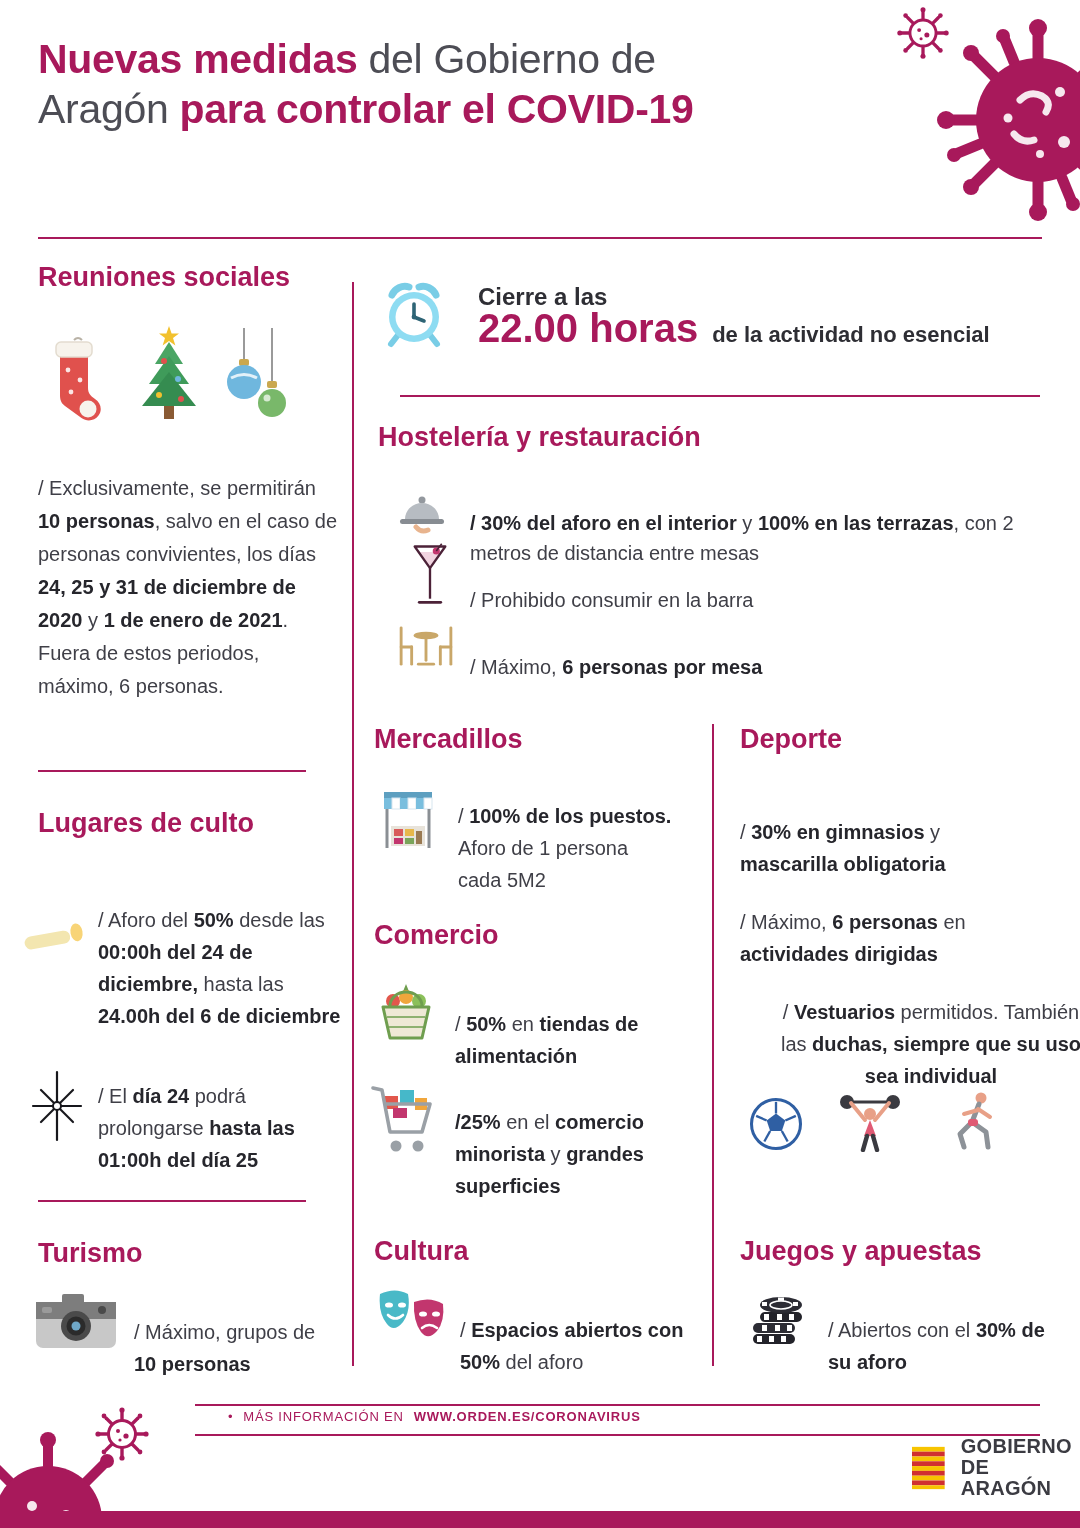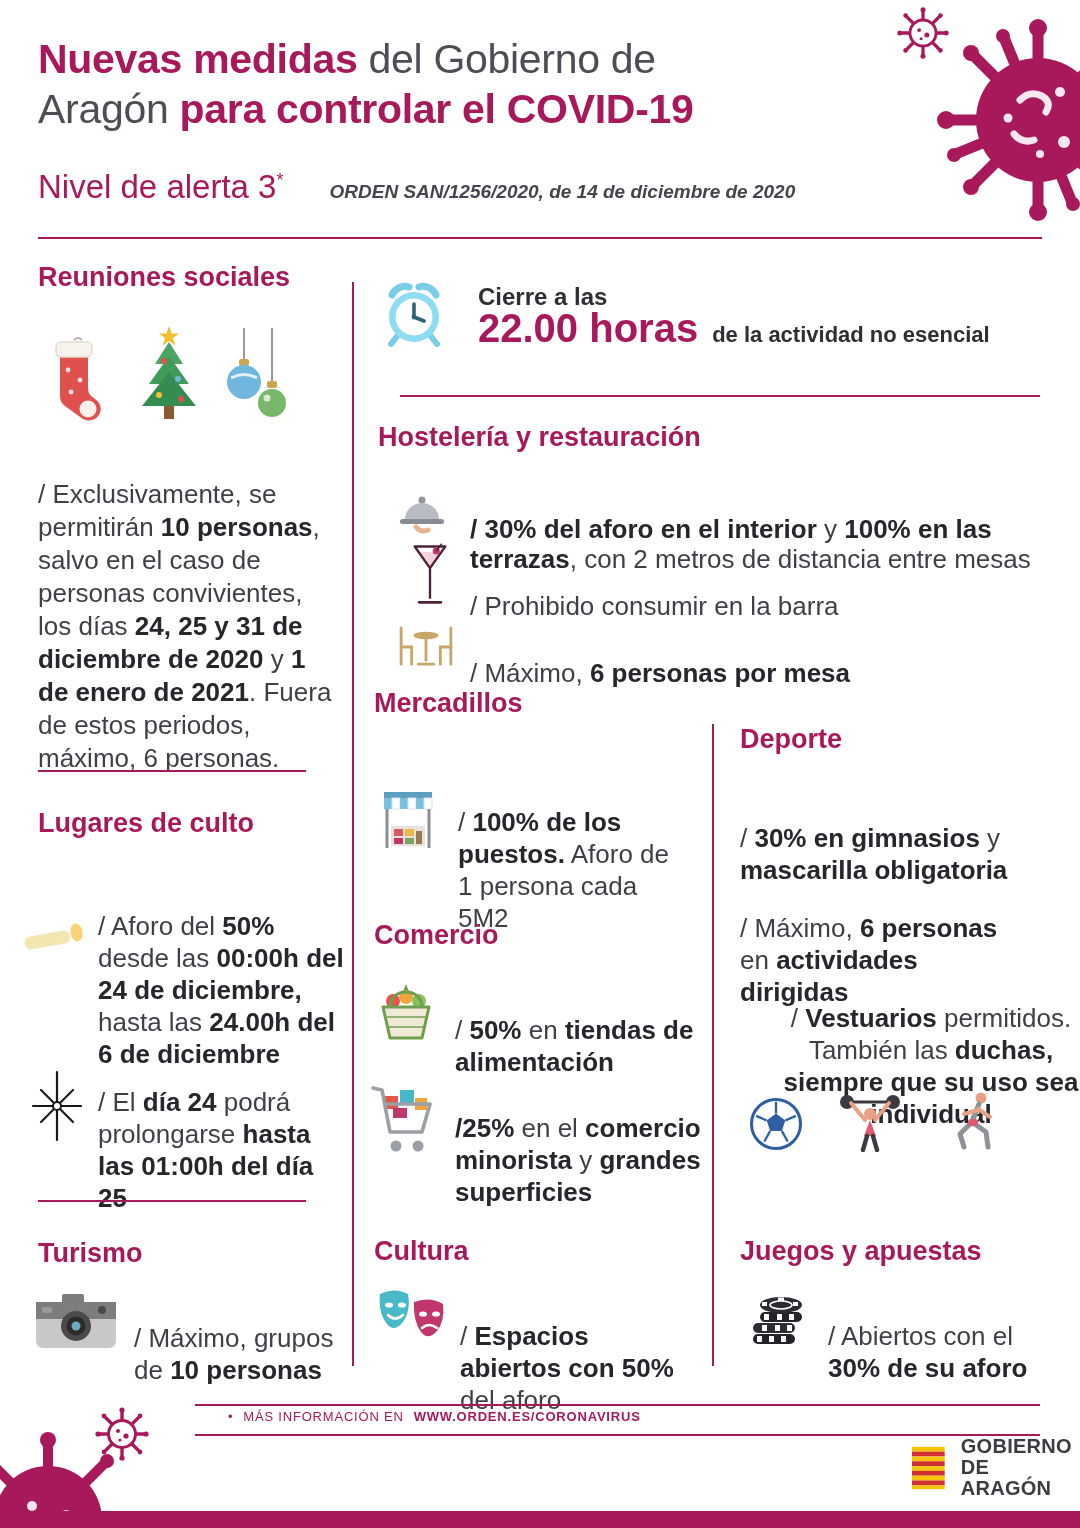--- a/index.html
+++ b/index.html
@@ -18,21 +18,21 @@
   
   #title{left:38px;top:34px;font-size:41px;line-height:50px;font-weight:400;color:#4d4d55;letter-spacing:-0.3px;}
   .t-accent{color:var(--accent);font-weight:700;}
   #alert-row{left:38px;top:168px;display:flex;align-items:baseline;}
   .alert{font-size:33px;color:var(--accent);font-weight:400;}
   .alert-sup{font-size:18px;color:var(--accent);position:relative;top:-12px;}
   .order{font-size:19px;font-style:italic;font-weight:700;color:#45454d;margin-left:46px;}
   #header-rule{left:38px;top:237px;width:1004px;height:2px;background:var(--accent);}
   
   .sec-h{font-size:27px;font-weight:700;color:var(--accent);}
-  .body-t{font-size:26px;line-height:32px;color:var(--text);}
+  .body-t{font-size:20px;line-height:32px;color:var(--text);}
   .body-t b{color:var(--text-strong);}
   .hr{height:2px;background:var(--accent);}
   .vr{width:2px;background:var(--accent);}
   
   #closing-intro{left:478px;top:283px;font-size:24px;font-weight:700;color:#2e2e34;}
   #closing-time-row{left:478px;top:306px;display:flex;align-items:baseline;gap:14px;}
   .closing-time{font-size:40px;font-weight:700;color:var(--accent);}
   .closing-detail{font-size:22px;font-weight:700;color:#2e2e34;}
   
   #social-head{left:38px;top:262px;}
@@ -53,21 +53,21 @@
   #vline-1{left:352px;top:282px;height:1084px;}
   #icon-clock{left:380px;top:278px;width:68px;height:72px;}
   #rule-closing{left:400px;top:395px;width:640px;}
   #hosp-head{left:378px;top:422px;}
   #icon-cloche{left:398px;top:492px;width:48px;height:42px;}
   #hosp-item1{left:470px;top:488px;width:572px;line-height:30px;}
   #icon-cocktail{left:412px;top:540px;width:36px;height:76px;}
   #hosp-item2{left:470px;top:564px;width:420px;}
   #icon-table{left:396px;top:624px;width:60px;height:44px;}
   #hosp-item3{left:470px;top:631px;width:420px;}
-  #markets-head{left:374px;top:688px;text-align:center;}
+  #markets-head{left:374px;top:724px;text-align:center;}
   #icon-stall{left:382px;top:788px;width:52px;height:64px;}
   #markets-item1{left:458px;top:780px;width:218px;}
   #retail-head{left:374px;top:920px;}
   #icon-basket{left:376px;top:982px;width:60px;height:60px;}
   #retail-item1{left:455px;top:988px;width:245px;}
   #icon-cart{left:370px;top:1080px;width:64px;height:84px;}
   #retail-item2{left:455px;top:1086px;width:248px;}
   #culture-head{left:374px;top:1236px;}
   #icon-masks{left:376px;top:1288px;width:72px;height:60px;}
   #culture-item1{left:460px;top:1294px;width:228px;}
@@ -99,25 +99,20 @@
 </style>
 </head>
 <body>
 
 <div class="page">
 
   <div class="abs" id="title">
     <span class="t-accent">Nuevas medidas</span><span> del Gobierno de</span><br>
     <span>Aragón </span><span class="t-accent">para controlar el COVID-19</span>
   </div>
-  <div class="abs" id="alert-row">
-    <span class="alert">Nivel de alerta 3</span>
-    <span class="alert-sup">*</span>
-    <span class="order">ORDEN SAN/1256/2020, de 14 de diciembre de 2020</span>
-  </div>
   <div class="abs hr" id="header-rule"></div>
 
   <span class="abs" id="virus-small-tr">
     <svg viewBox="-30 -30 60 60" width="100%" height="100%">
       <g stroke="#a8195b" stroke-width="3.4" stroke-linecap="round">
         <line x1="0" y1="-14" x2="0" y2="-22"></line>
           <line x1="0" y1="14" x2="0" y2="22"></line>
         <line x1="-14" y1="0" x2="-22" y2="0"></line>
           <line x1="14" y1="0" x2="22" y2="0"></line>
         <line x1="-10" y1="-10" x2="-16" y2="-16"></line>

